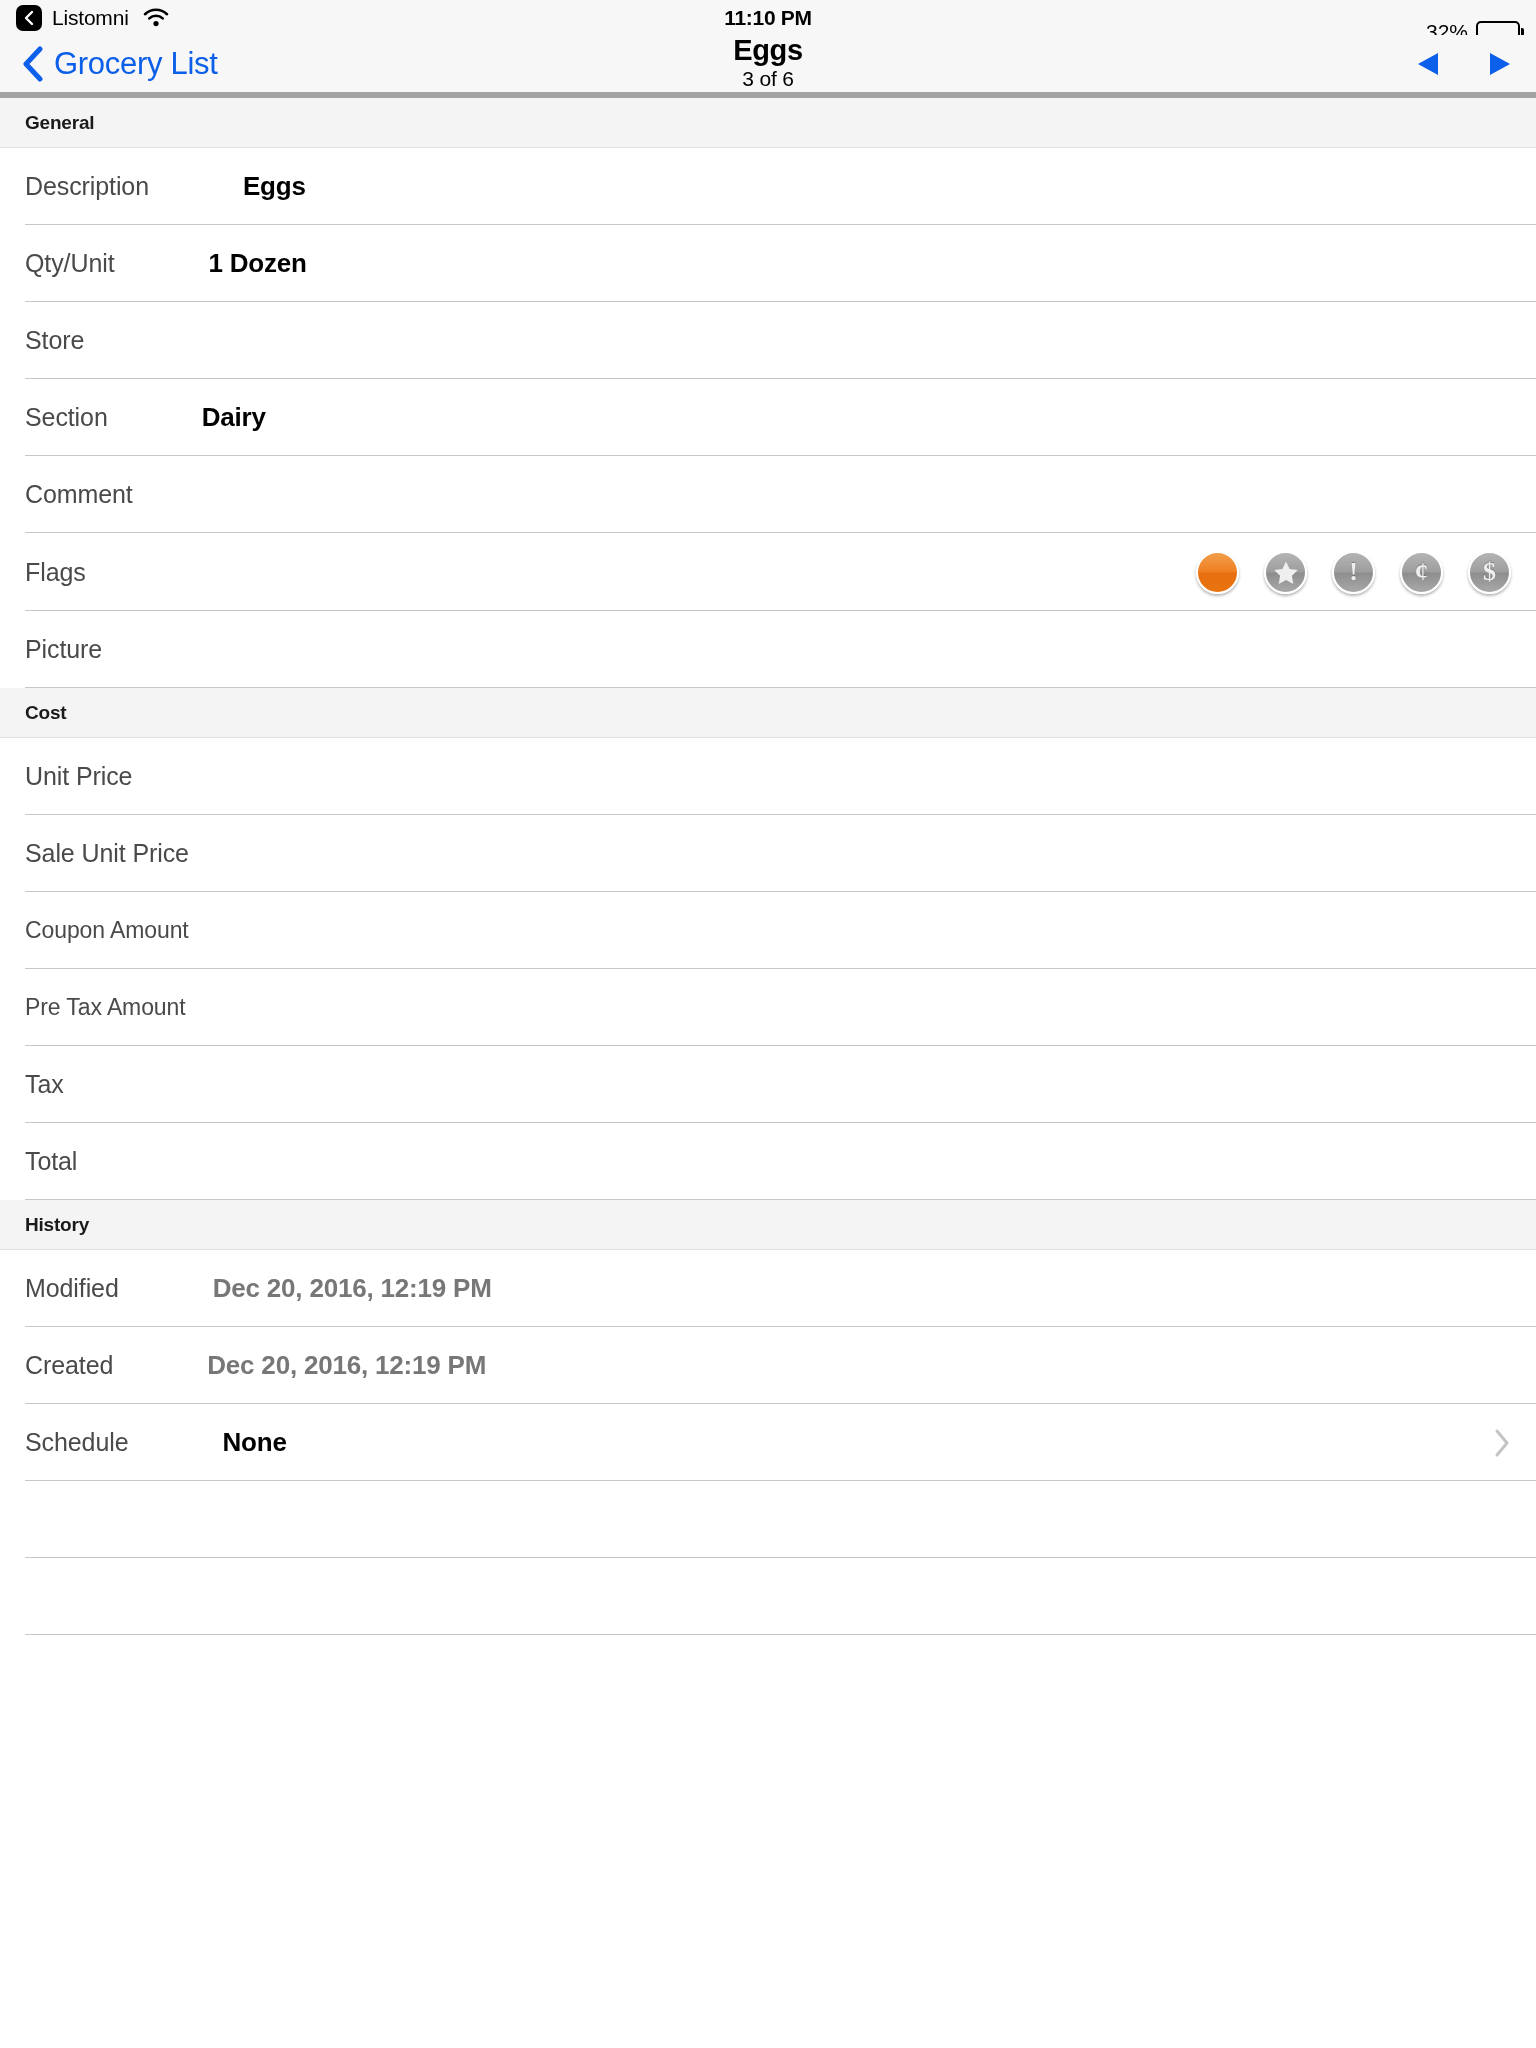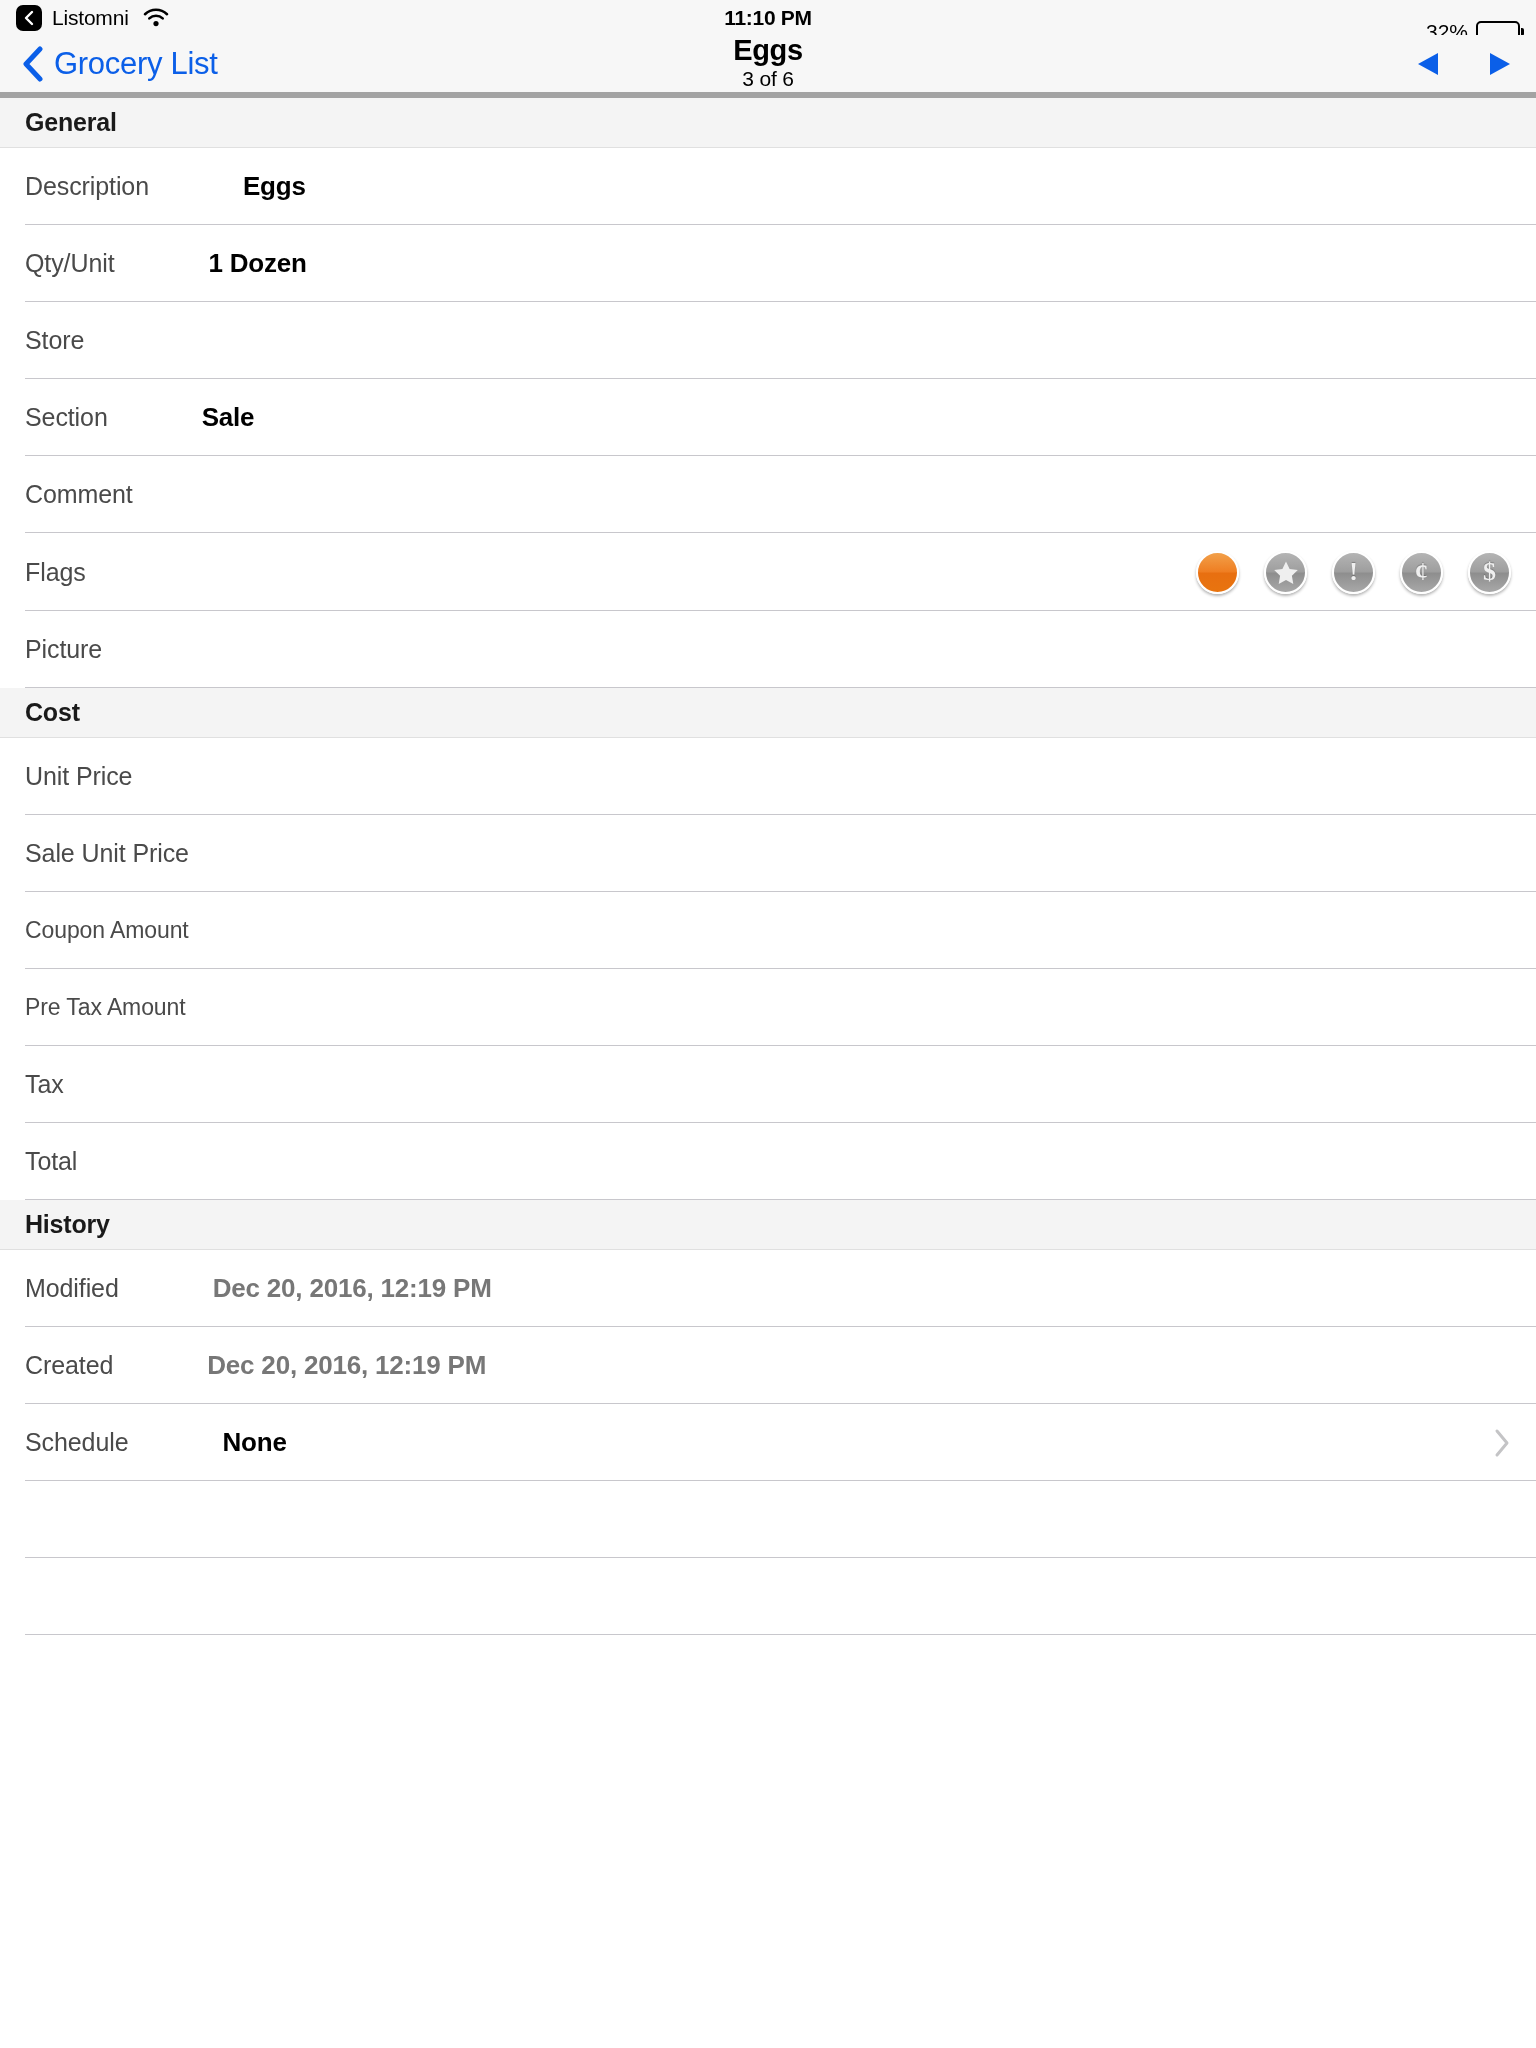--- a/index.html
+++ b/index.html
@@ -124,21 +124,21 @@
   }
   .nav-arrow { cursor: pointer; display: flex; }
 
   
   .section-header {
     background: #f4f4f4;
     height: 50px;
     display: flex;
     align-items: center;
     padding-left: 25px;
-    font-size: 25px;
+    font-size: 19px;
     font-weight: bold;
     color: #1a1a1a;
     border-bottom: 1px solid #e0e0e0;
     letter-spacing: -0.2px;
   }
 
   
   .row {
     height: 77px;
     display: flex;
@@ -304,21 +304,21 @@
       <div class="value-col">
         <span class="row-value">1 Dozen</span>
       </div>
     </div>
     <div class="row">
       <div class="row-label">Store</div>
     </div>
     <div class="row">
       <div class="row-label">Section</div>
       <div class="value-col">
-        <span class="row-value">Sale</span>
+        <span class="row-value">Dairy</span>
       </div>
     </div>
     <div class="row">
       <div class="row-label">Comment</div>
     </div>
     <div class="row flags">
       <div class="row-label">Flags</div>
       <div class="flags-wrap">
         <div class="flag orange"></div>
         <div class="flag grey">

